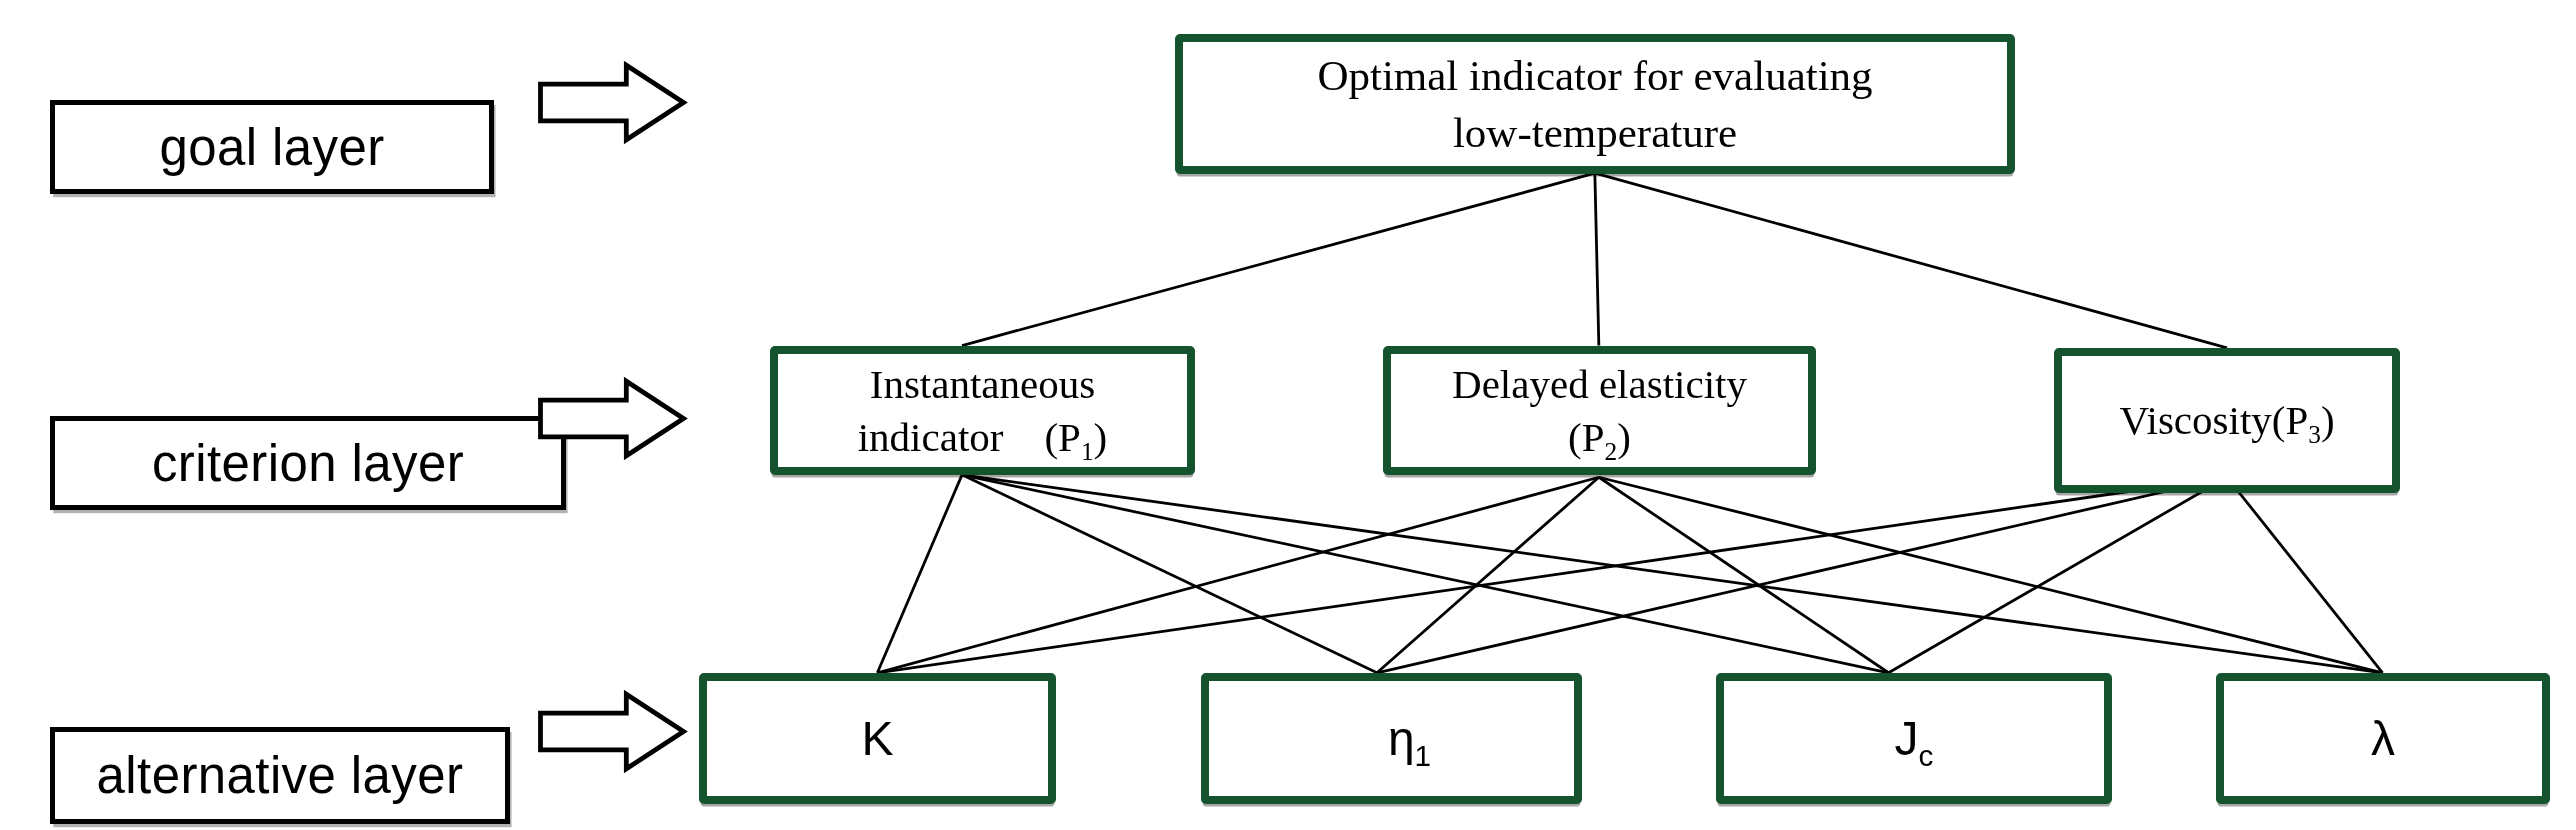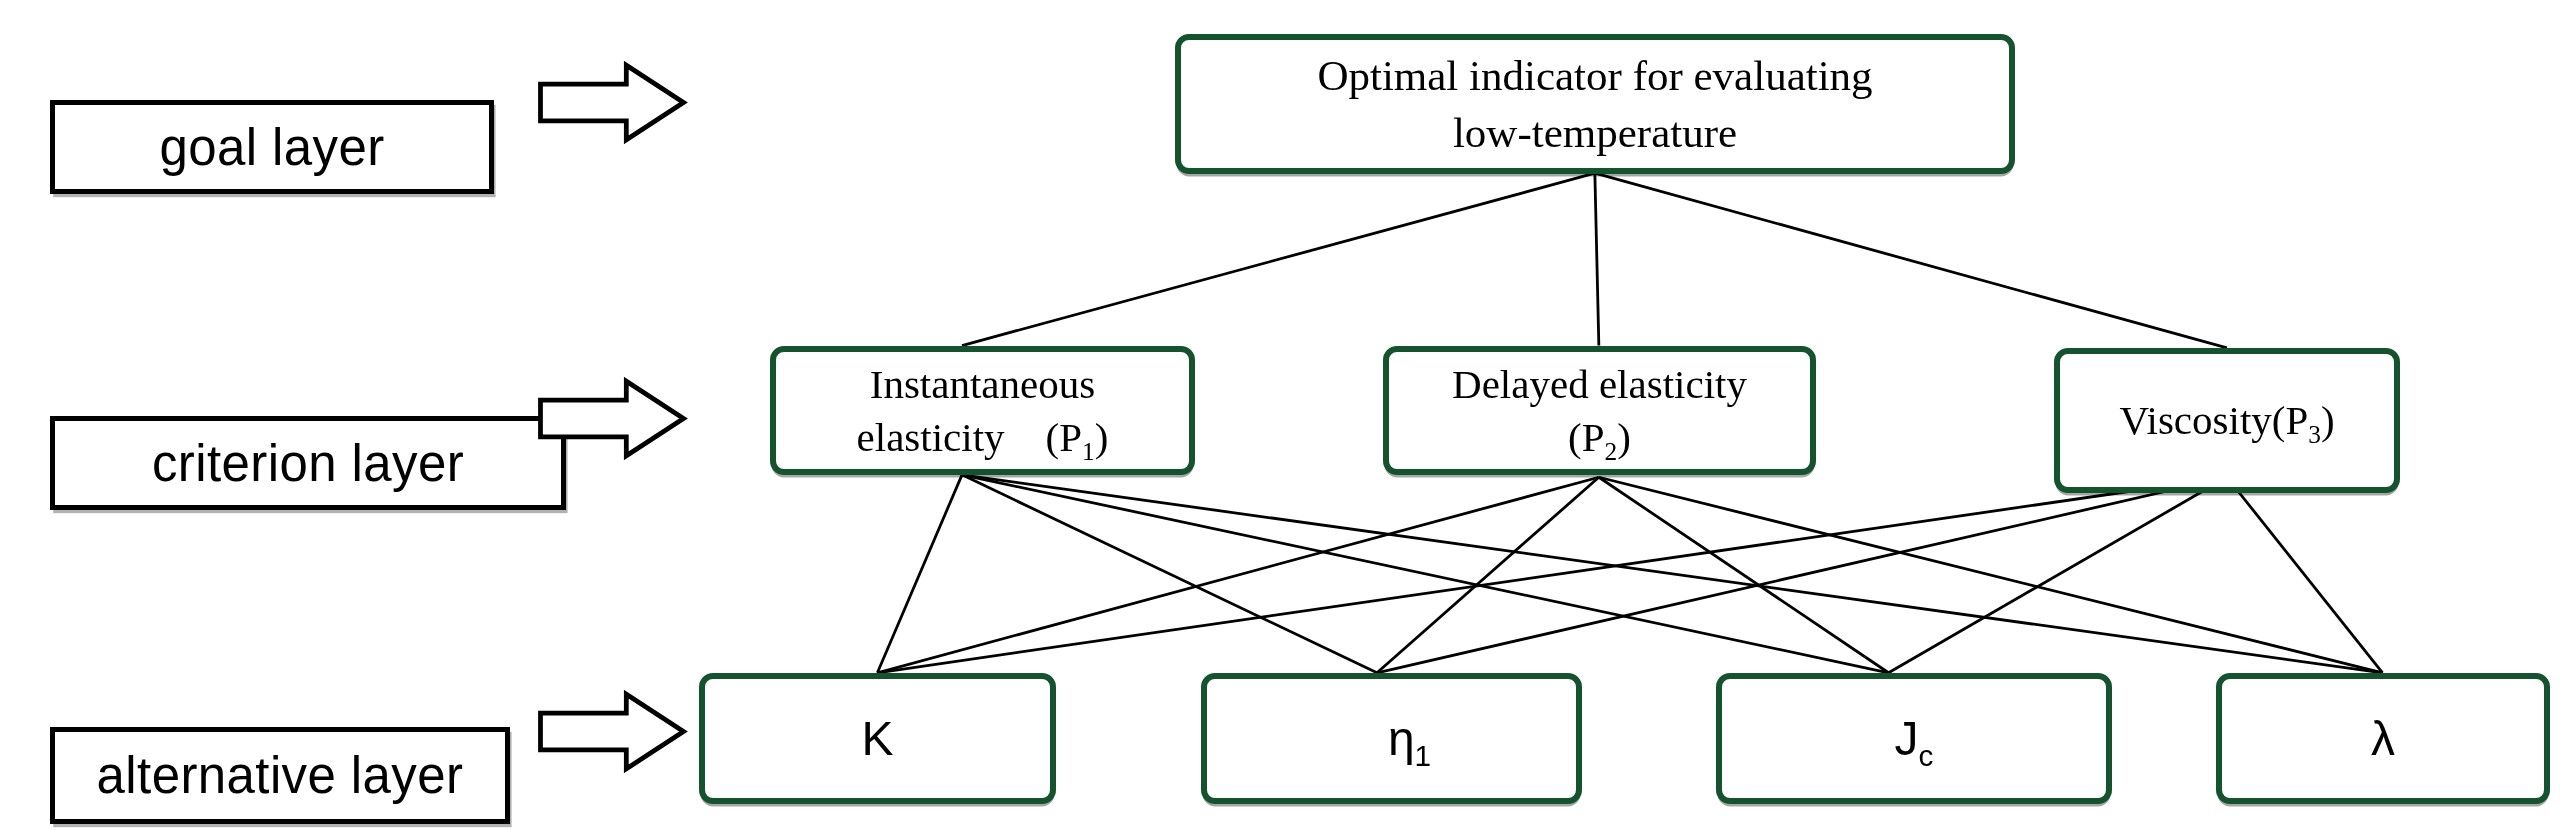--- a/index.html
+++ b/index.html
@@ -26,21 +26,21 @@
 
   
   .arrow{position:absolute;width:152px;height:89px;z-index:3;}
   #arrow-goal{left:536px;top:58px;}
   #arrow-criterion{left:536px;top:374px;}
   #arrow-alternative{left:536px;top:687px;}
 
   
   .node{
     position:absolute;box-sizing:border-box;background:#fff;
-    border:6px solid #14532d;border-radius:14px;
+    border:8px solid #14532d;border-radius:5px;
     display:flex;flex-direction:column;align-items:center;justify-content:center;
     text-align:center;
     font-family:"Liberation Serif",serif;font-size:41px;line-height:53px;
     box-shadow:0 4px 0 -1.6px rgba(0,0,0,0.35);
     z-index:2;
   }
   .node .line{display:block;white-space:pre;}
   .node sub{font-size:62%;line-height:0;}
   .node.goal{font-size:43px;line-height:57px;}
   .node.alt{font-family:"Liberation Sans",sans-serif;font-size:48px;}
@@ -97,21 +97,21 @@
   <svg class="arrow" id="arrow-alternative" viewBox="0 0 190 112">
     <polygon points="5,33 113,33 113,9 185,56 113,103 113,79 5,79" fill="#ffffff" stroke="#000000" stroke-width="6" stroke-linejoin="miter"></polygon>
   </svg>
 
   <div class="node goal" id="node-goal">
       <span class="line"><span>Optimal indicator for evaluating</span></span>
       <span class="line"><span>low-temperature</span></span>
     </div>
   <div class="node" id="node-p1">
       <span class="line"><span>Instantaneous</span></span>
-      <span class="line"><span>elasticity　(P</span><sub>1</sub><span>)</span></span>
+      <span class="line"><span>indicator　(P</span><sub>1</sub><span>)</span></span>
     </div>
   <div class="node" id="node-p2">
       <span class="line"><span>Delayed elasticity</span></span>
       <span class="line"><span>(P</span><sub>2</sub><span>)</span></span>
     </div>
   <div class="node" id="node-p3">
       <span class="line"><span>Viscosity(P</span><sub>3</sub><span>)</span></span>
     </div>
   <div class="node alt" id="node-k">
       <span class="line"><span>K</span></span>

